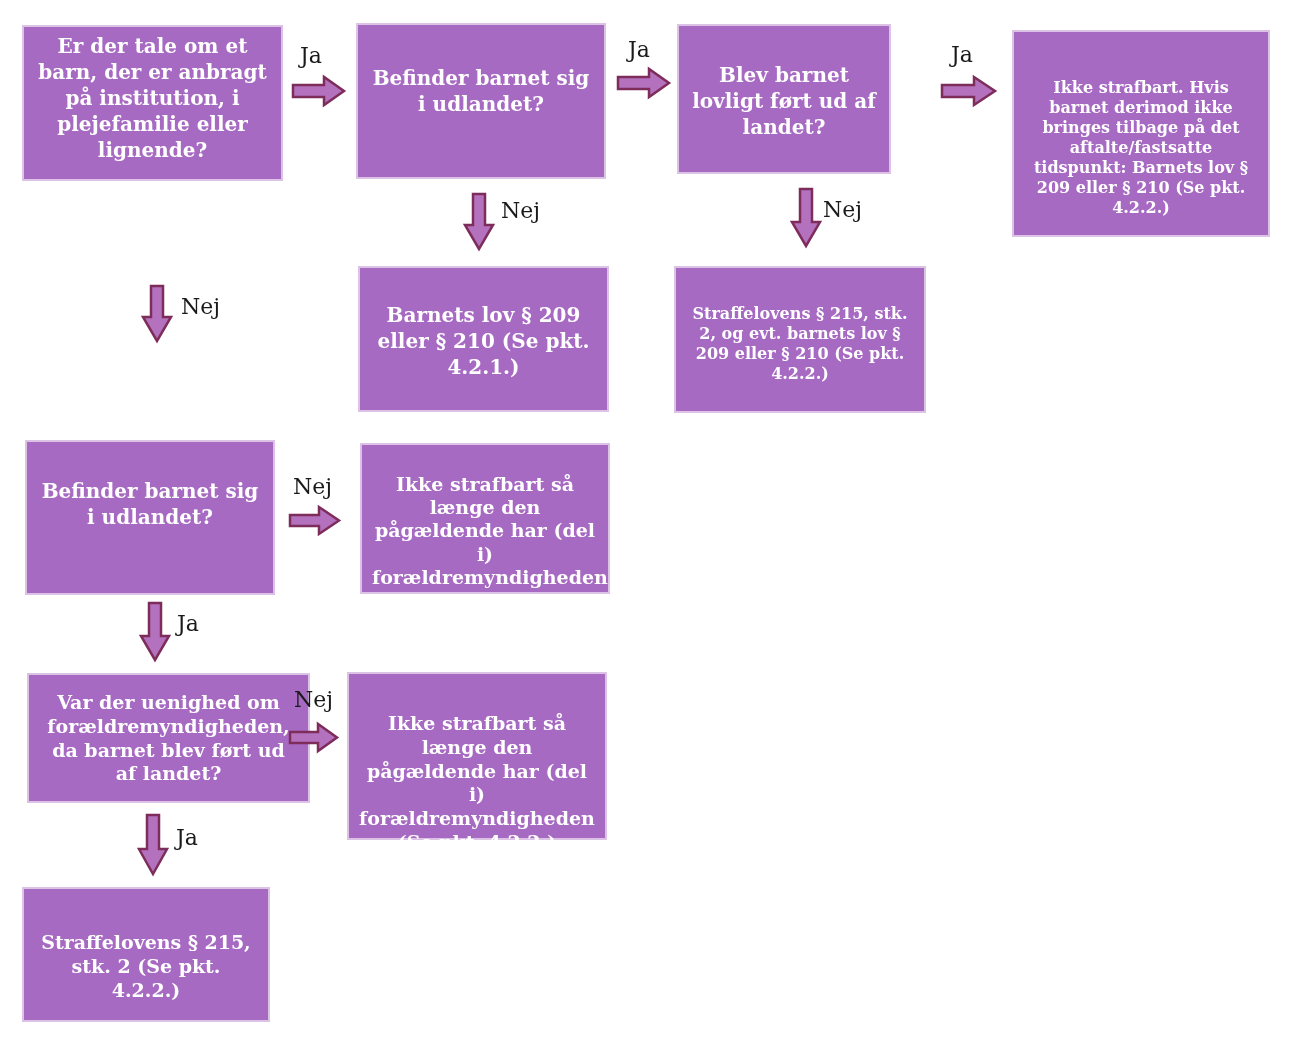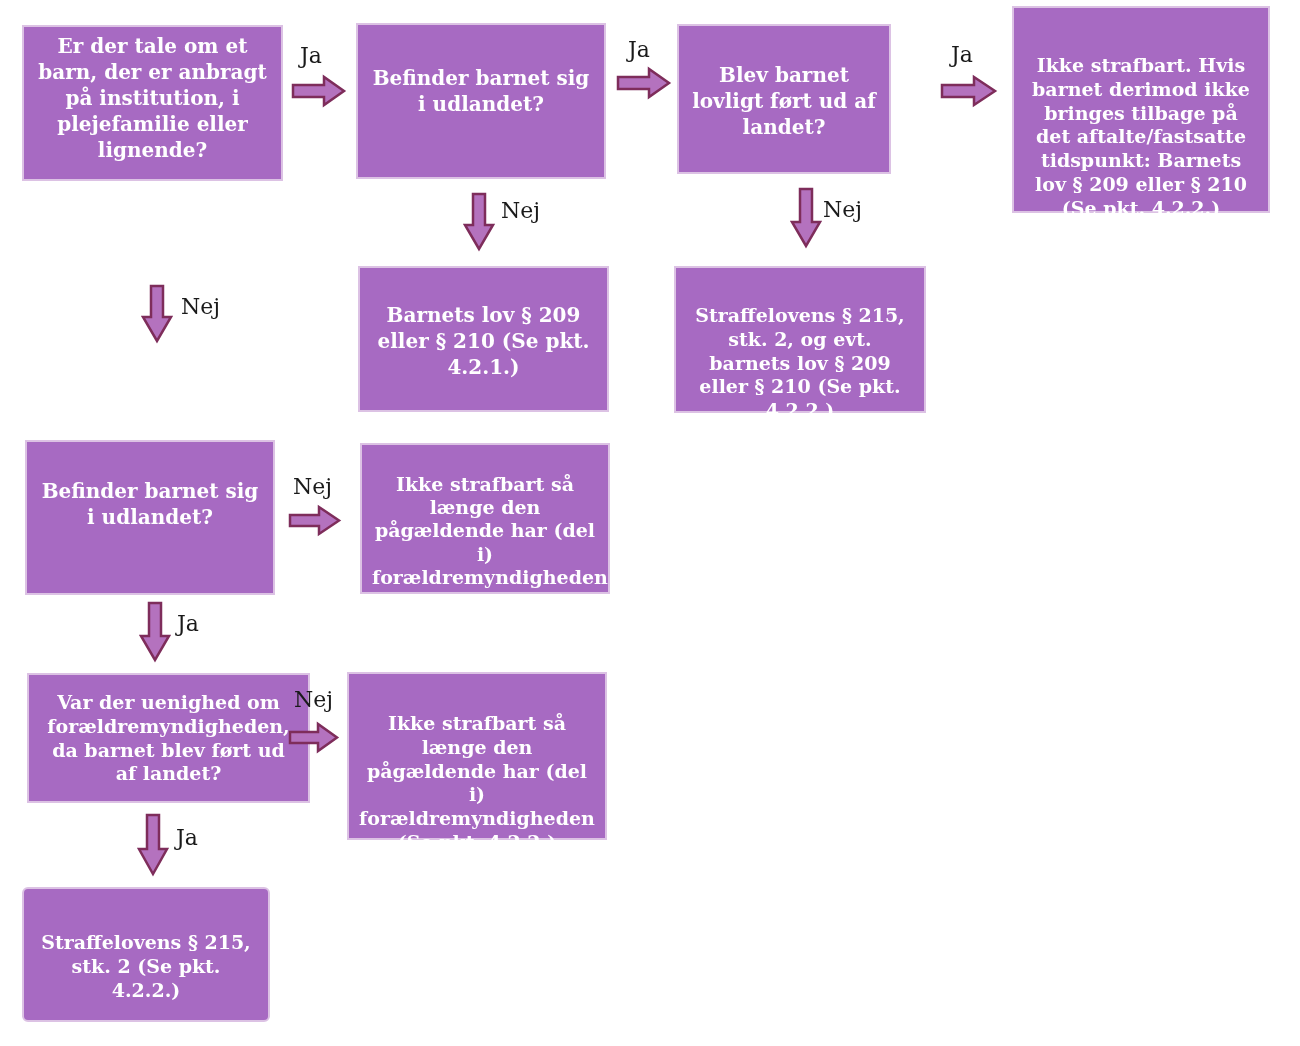--- a/index.html
+++ b/index.html
@@ -29,29 +29,29 @@
     font-weight: bold;
     font-size: 20px;
     line-height: 1.3;
     text-align: center;
     padding: 0 10px;
   }
   
   #box-q1 { left: 22px;  top: 25px;  width: 261px; height: 156px; padding-top: 6px; }
   #box-q2 { left: 356px; top: 23px;  width: 250px; height: 156px; padding-top: 40px; }
   #box-q3 { left: 677px; top: 24px;  width: 214px; height: 150px; padding-top: 36px; }
-  #box-r-ja3  { left: 1012px; top: 6px;  width: 258px; height: 207px; padding-top: 46px; font-size: 19px; line-height: 1.25; }
+  #box-r-ja3  { left: 1012px; top: 30px;  width: 258px; height: 207px; padding-top: 46px; font-size: 16px; line-height: 1.25; }
   #box-r-nej2 { left: 358px;  top: 266px; width: 251px; height: 146px; padding-top: 34px; }
-  #box-r-nej3 { left: 674px;  top: 266px; width: 252px; height: 147px; padding-top: 36px; font-size: 19px; line-height: 1.25; }
+  #box-r-nej3 { left: 674px;  top: 266px; width: 252px; height: 147px; padding-top: 36px; font-size: 16px; line-height: 1.25; }
   #box-q4 { left: 25px;  top: 440px; width: 250px; height: 155px; padding-top: 36px; }
   #box-r-nej4 { left: 360px; top: 443px; width: 250px; height: 151px; padding-top: 28px; font-size: 19px; line-height: 1.22; }
   #box-r-nej4 .line2 { display: block; margin-top: 12px; }
   #box-q5 { left: 27px;  top: 673px; width: 283px; height: 130px; padding-top: 16px; font-size: 19px; line-height: 1.25; }
   #box-r-nej5 { left: 347px; top: 672px; width: 260px; height: 168px; padding-top: 38px; font-size: 19px; line-height: 1.25; }
-  #box-r-ja5  { left: 22px;  top: 887px; width: 248px; height: 135px; padding-top: 42px; font-size: 19px; line-height: 1.25; border-radius: 6px; }
+  #box-r-ja5  { left: 22px;  top: 887px; width: 248px; height: 135px; padding-top: 42px; font-size: 19px; line-height: 1.25; }
   
   .conn { position: absolute; }
   .conn svg { display: block; }
   .conn polygon { fill: var(--arrow_fill); stroke: var(--arrow_stroke); stroke-width: 2.5; stroke-linejoin: miter; }
   .arrow-label {
     position: absolute;
     color: var(--label_text);
     font-size: 22px;
     font-weight: normal;
     white-space: nowrap;

